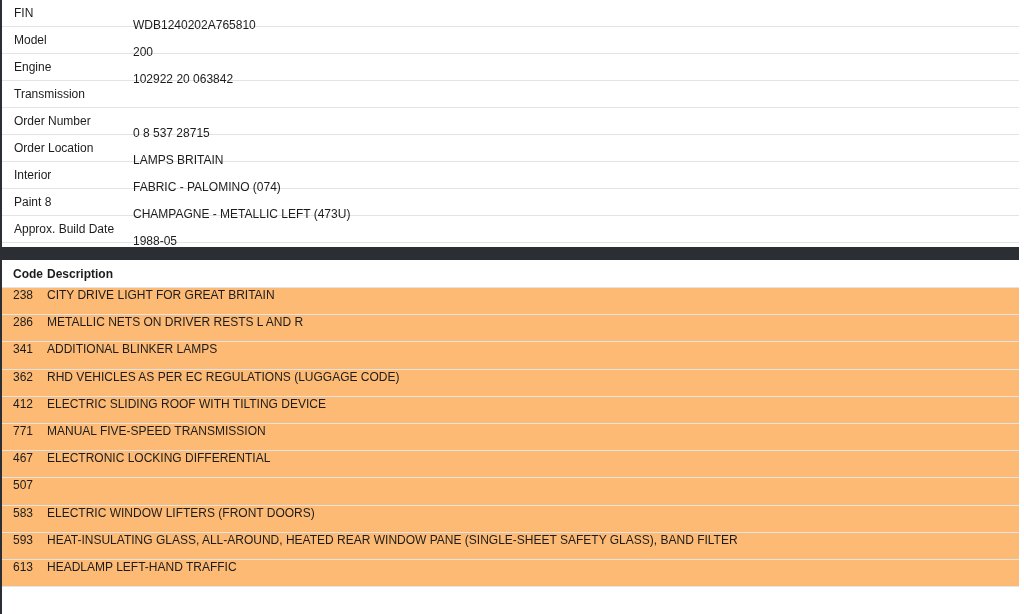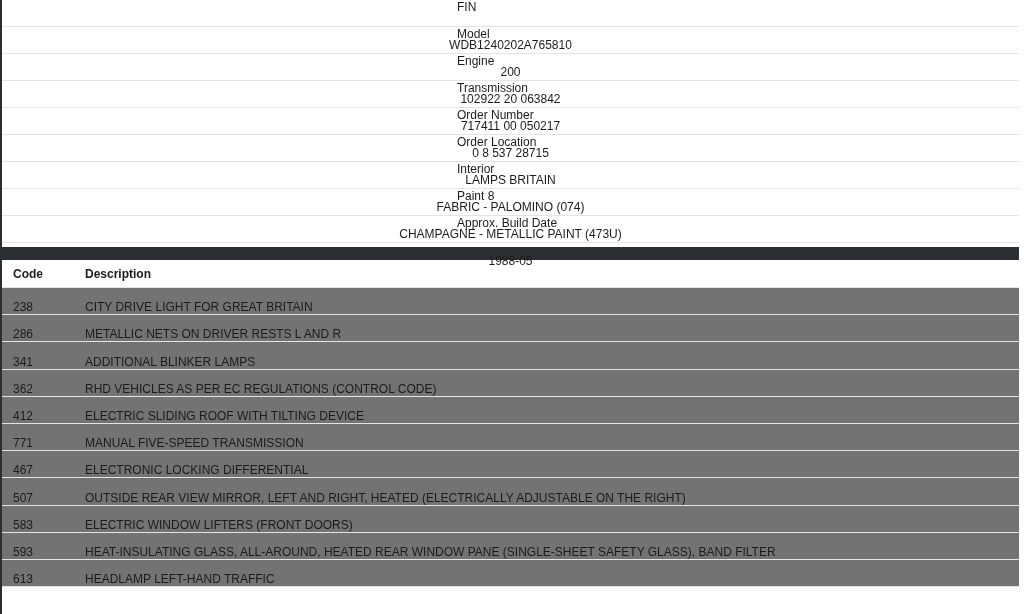--- a/index.html
+++ b/index.html
@@ -22,48 +22,47 @@
     box-sizing: border-box;
     border-left: 2px solid var(--border-color);
     min-height: 614px;
   }
   
   .info-row {
     display: flex; align-items: center;
     height: 27px; box-sizing: border-box;
     border-bottom: 1px solid var(--separator-color);
     background: #fff;
-    flex-direction: column;
   }
   .info-label {
     flex: none; width: 131px; padding-left: 12px;
     box-sizing: border-box;
     white-space: nowrap;
   }
   .info-value { flex: 1; white-space: nowrap; margin-top: 24px; }
   
   .divider-bar {
     height: 13px; margin-top: 4px;
     background: var(--divider-color);
   }
   
   .codes-header {
     display: flex; align-items: center;
     height: 28px; box-sizing: border-box;
     border-bottom: 1px solid var(--separator-color);
     font-weight: 700;
   }
   .code-row {
-    display: flex; align-items: flex-end;
+    display: flex; align-items: flex-start;
     height: 27.2px; box-sizing: border-box;
     border-bottom: 1px solid var(--separator-color);
-    background: #737373;
+    background: #fdba74;
   }
   .code-cell {
-    flex: none; width: 83px; padding-left: 11px;
+    flex: none; width: 45px; padding-left: 11px;
     box-sizing: border-box; white-space: nowrap;
   }
   .desc-cell { flex: 1; white-space: nowrap; }
 </style>
 </head>
 <body>
 
 <div class="page">
 
   <section>
@@ -74,37 +73,36 @@
     <div class="info-row">
       <div class="info-label">Model</div>
       <div class="info-value">200</div>
     </div>
     <div class="info-row">
       <div class="info-label">Engine</div>
       <div class="info-value">102922 20 063842</div>
     </div>
     <div class="info-row">
       <div class="info-label">Transmission</div>
-      <div class="info-value">717411 00 050217</div>
     </div>
     <div class="info-row">
       <div class="info-label">Order Number</div>
       <div class="info-value">0 8 537 28715</div>
     </div>
     <div class="info-row">
       <div class="info-label">Order Location</div>
       <div class="info-value">LAMPS BRITAIN</div>
     </div>
     <div class="info-row">
       <div class="info-label">Interior</div>
       <div class="info-value">FABRIC - PALOMINO (074)</div>
     </div>
     <div class="info-row">
       <div class="info-label">Paint 8</div>
-      <div class="info-value">CHAMPAGNE - METALLIC PAINT (473U)</div>
+      <div class="info-value">CHAMPAGNE - METALLIC LEFT (473U)</div>
     </div>
     <div class="info-row">
       <div class="info-label">Approx. Build Date</div>
       <div class="info-value">1988-05</div>
     </div>
   </section>
 
   <div class="divider-bar"></div>
 
   <section>
@@ -120,37 +118,36 @@
     <div class="code-row">
       <div class="code-cell">286</div>
       <div class="desc-cell">METALLIC NETS ON DRIVER RESTS L AND R</div>
     </div>
     <div class="code-row">
       <div class="code-cell">341</div>
       <div class="desc-cell">ADDITIONAL BLINKER LAMPS</div>
     </div>
     <div class="code-row">
       <div class="code-cell">362</div>
-      <div class="desc-cell">RHD VEHICLES AS PER EC REGULATIONS (CONTROL CODE)</div>
+      <div class="desc-cell">RHD VEHICLES AS PER EC REGULATIONS (LUGGAGE CODE)</div>
     </div>
     <div class="code-row">
       <div class="code-cell">412</div>
       <div class="desc-cell">ELECTRIC SLIDING ROOF WITH TILTING DEVICE</div>
     </div>
     <div class="code-row">
       <div class="code-cell">771</div>
       <div class="desc-cell">MANUAL FIVE-SPEED TRANSMISSION</div>
     </div>
     <div class="code-row">
       <div class="code-cell">467</div>
       <div class="desc-cell">ELECTRONIC LOCKING DIFFERENTIAL</div>
     </div>
     <div class="code-row">
       <div class="code-cell">507</div>
-      <div class="desc-cell">OUTSIDE REAR VIEW MIRROR, LEFT AND RIGHT, HEATED (ELECTRICALLY ADJUSTABLE ON THE RIGHT)</div>
     </div>
     <div class="code-row">
       <div class="code-cell">583</div>
       <div class="desc-cell">ELECTRIC WINDOW LIFTERS (FRONT DOORS)</div>
     </div>
     <div class="code-row">
       <div class="code-cell">593</div>
       <div class="desc-cell">HEAT-INSULATING GLASS, ALL-AROUND, HEATED REAR WINDOW PANE (SINGLE-SHEET SAFETY GLASS), BAND FILTER</div>
     </div>
     <div class="code-row">

